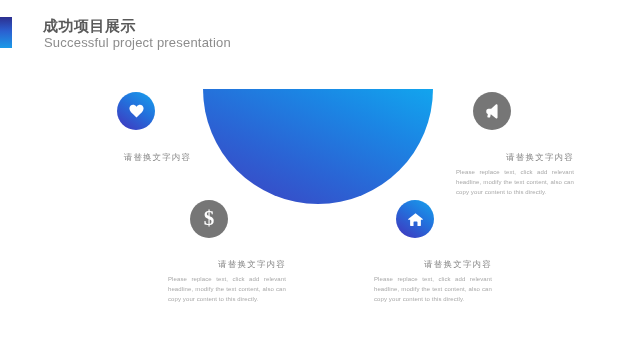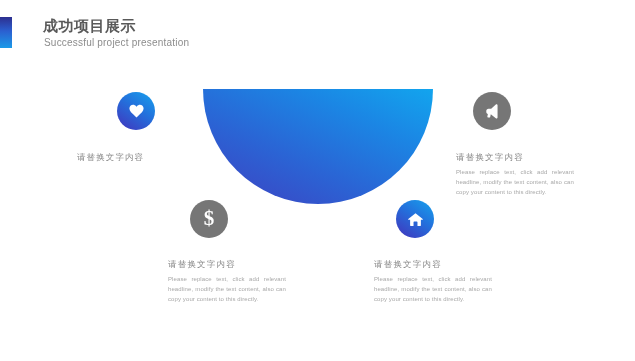--- a/index.html
+++ b/index.html
@@ -41,21 +41,21 @@
     font-weight: bold;
     color: #595959;
     letter-spacing: 0.5px;
     line-height: 20px;
     white-space: nowrap;
   }
   .header-sub {
     position: absolute;
     left: 44px;
     top: 38px;
-    font-size: 10px;
+    font-size: 13px;
     color: #8c8c8c;
     letter-spacing: 0.2px;
     line-height: 10px;
     white-space: nowrap;
   }
 
   
   .semicircle {
     position: absolute;
     left: 203px;
@@ -98,21 +98,21 @@
     line-height: 1;
     margin-top: -1px;
   }
 
   
   .txt-block { position: absolute; }
   .txt-head {
     font-size: 8.5px;
     color: #8a8a8a;
     letter-spacing: 1.2px;
-    text-align: left;
+    text-align: right;
     line-height: 12px;
     white-space: nowrap;
     margin-bottom: 4px;
   }
   .txt-body {
     font-size: 6px;
     color: #a8a8a8;
     line-height: 10px;
     text-align: justify;
     text-align-last: left;

